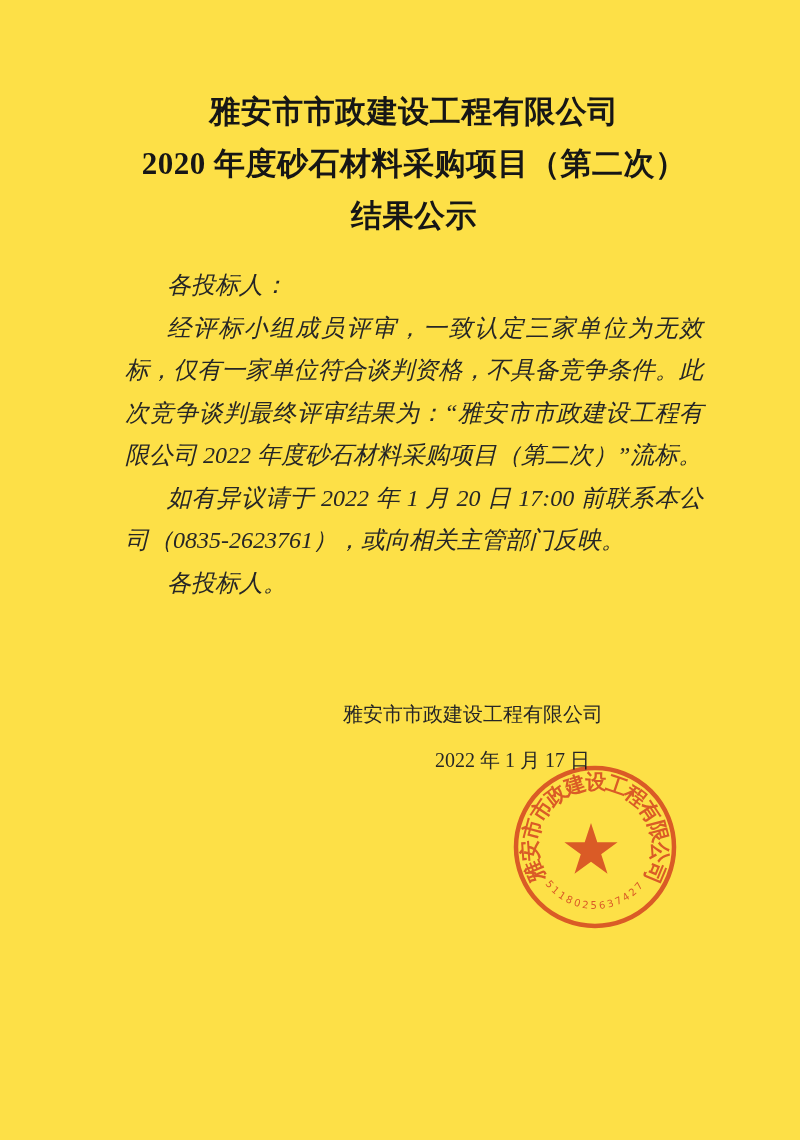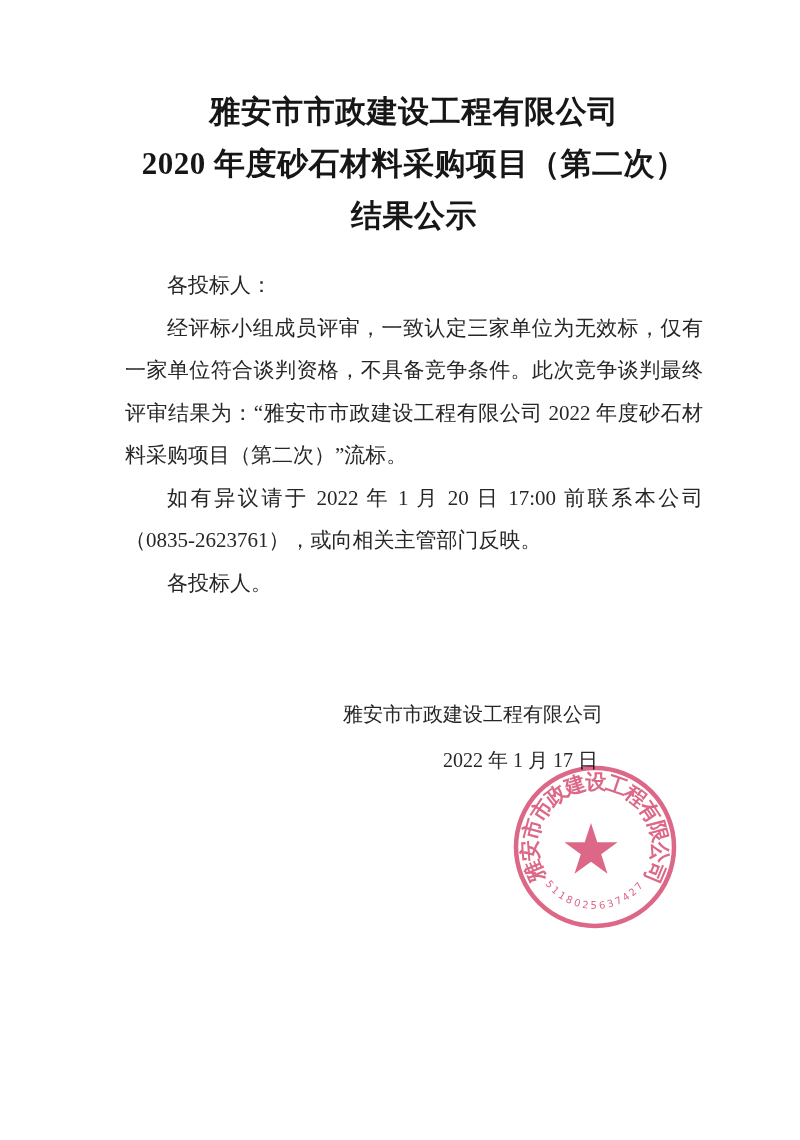--- a/index.html
+++ b/index.html
@@ -5,60 +5,61 @@
   html, body { margin: 0; padding: 0; }
   body {
     background: #e8e8e8;
     font-family: "Liberation Serif", "DejaVu Serif", serif;
   }
   .page {
     position: relative;
     width: 800px;
     height: 1140px;
     margin: 0 auto;
-    background: #ffffff;
+    background: #fde047;
     color: #262626;
     overflow: hidden;
   }
   .content {
     margin-left: 125px;
     margin-right: 97px; 
   }
   .title-block {
     margin: 0;
     padding-top: 86px;
     text-align: center;
     font-weight: 700;
     font-size: 31px;
     line-height: 52px;
     color: #161616;
     letter-spacing: 0.5px;
   }
   .body-block {
     margin-top: 22px;
-    font-size: 21px;
+    font-size: 24px;
     line-height: 42.5px;
     text-align: justify;
+    font-style: italic;
   }
   .body-block p {
     margin: 0;
     text-indent: 42px;
   }
   .salutation {
     text-indent: 0;
   }
   .signature-block {
     margin-top: 87px;
     text-align: right;
     font-size: 20px;
     line-height: 46px;
     padding-right: 100px;
   }
   .signature-date {
-    margin-right: 5px;
+    margin-right: 13px;
   }
   .stamp {
     position: absolute;
     left: 495px;
     top: 747px;
     width: 200px;
     height: 200px;
     color: var(--stamp-color, #d4456b);
     opacity: 0.82;
     mix-blend-mode: multiply;

